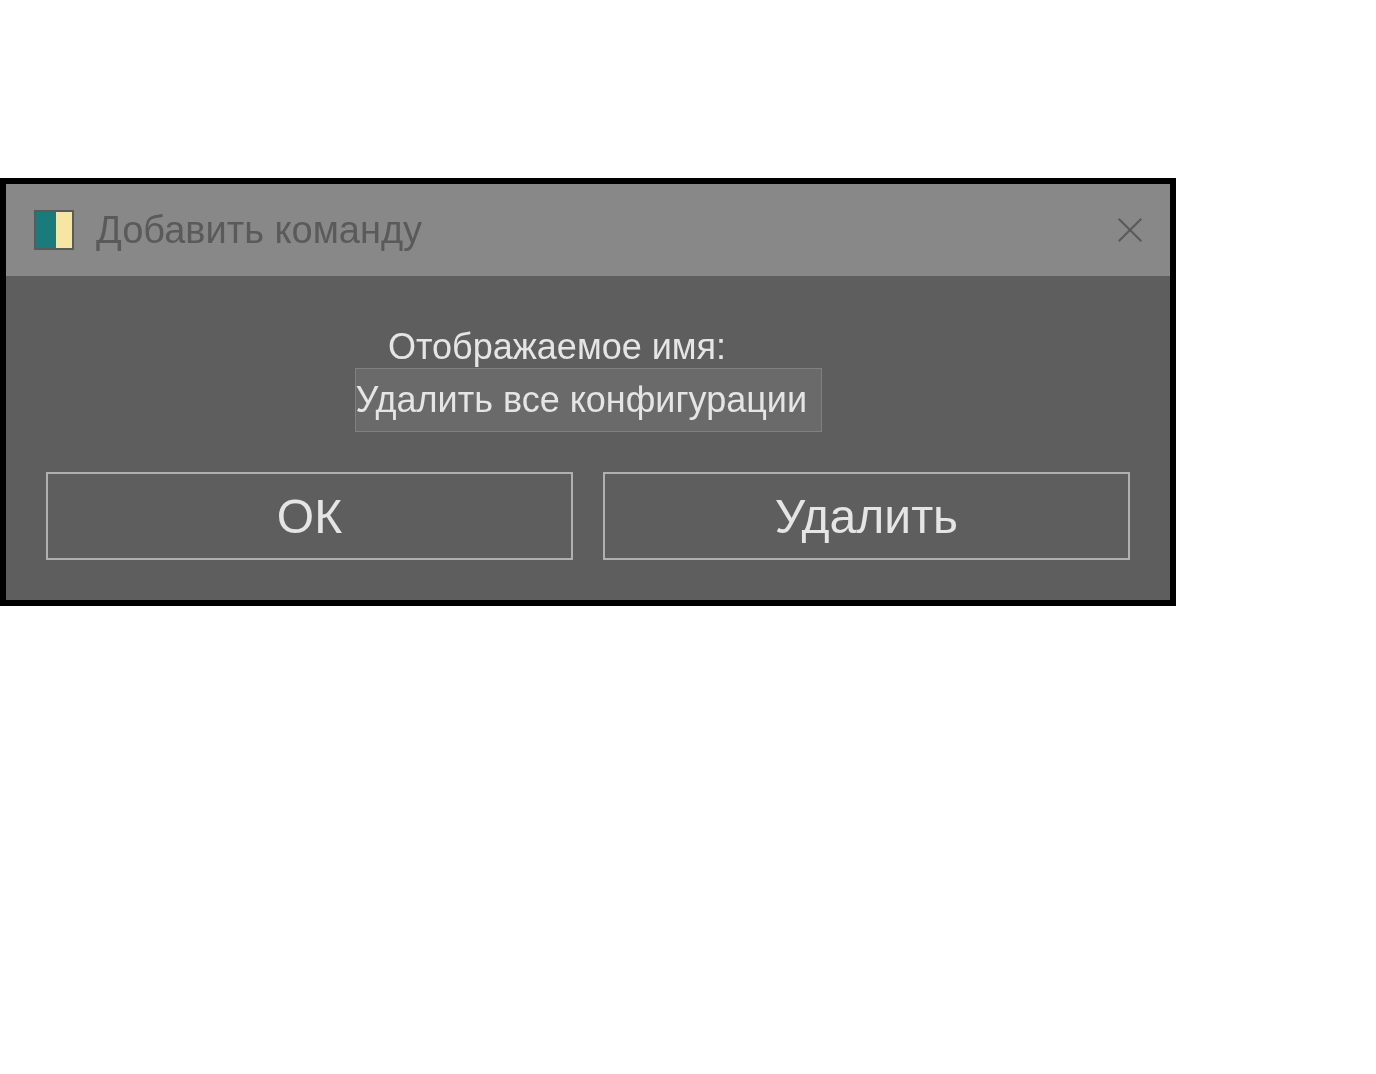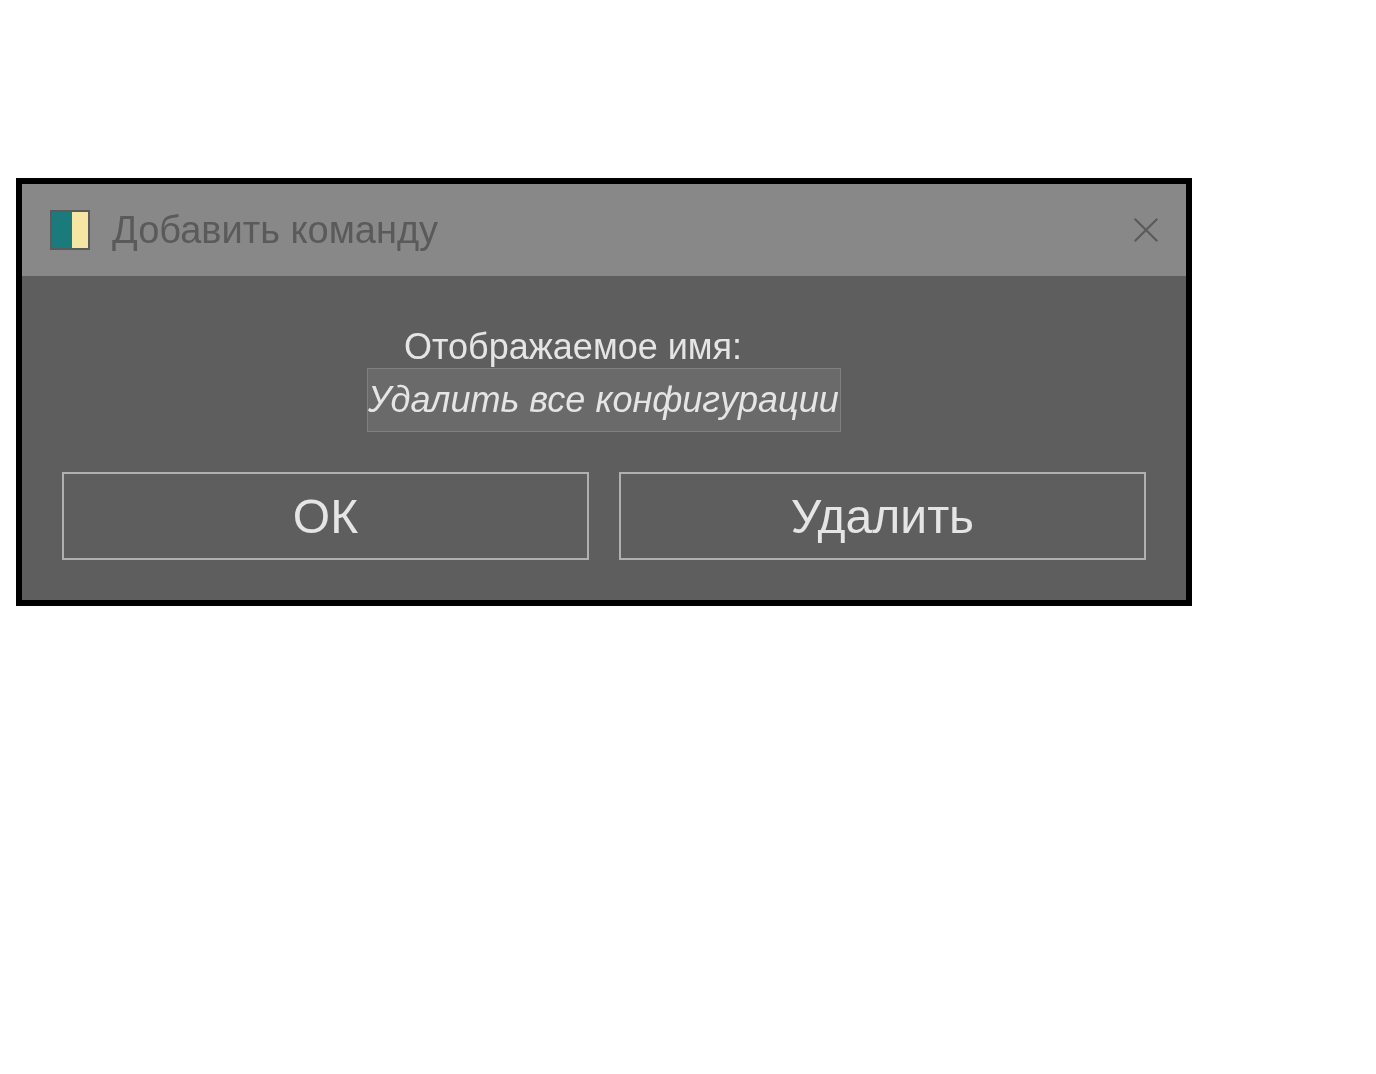--- a/index.html
+++ b/index.html
@@ -14,21 +14,20 @@
       height: 1074px;
       position: relative;
     }
     .dialog-wrapper {
       position: absolute;
       top: 178px;
       left: 0;
       width: 1176px;
       border: 6px solid #000;
       background: #5e5e5e;
-      margin-left: 16px;
     }
     .titlebar {
       background: #888888;
       height: 92px;
       display: flex;
       align-items: center;
       padding: 0 20px 0 28px;
     }
     .titlebar-icon {
       width: 40px;
@@ -86,21 +85,20 @@
     .form-input {
       flex: 1;
       background: #6a6a6a;
       border: 1px solid #808080;
       color: #e5e5e5;
       font-size: 36px;
       padding: 10px 0;
       height: 60px;
       outline: none;
       font-family: inherit;
-      font-style: italic;
     }
     .button-row {
       display: flex;
       gap: 30px;
       margin-top: 40px;
     }
     .dialog-button {
       flex: 1;
       background: #5e5e5e;
       border: 2px solid #b0b0b0;

